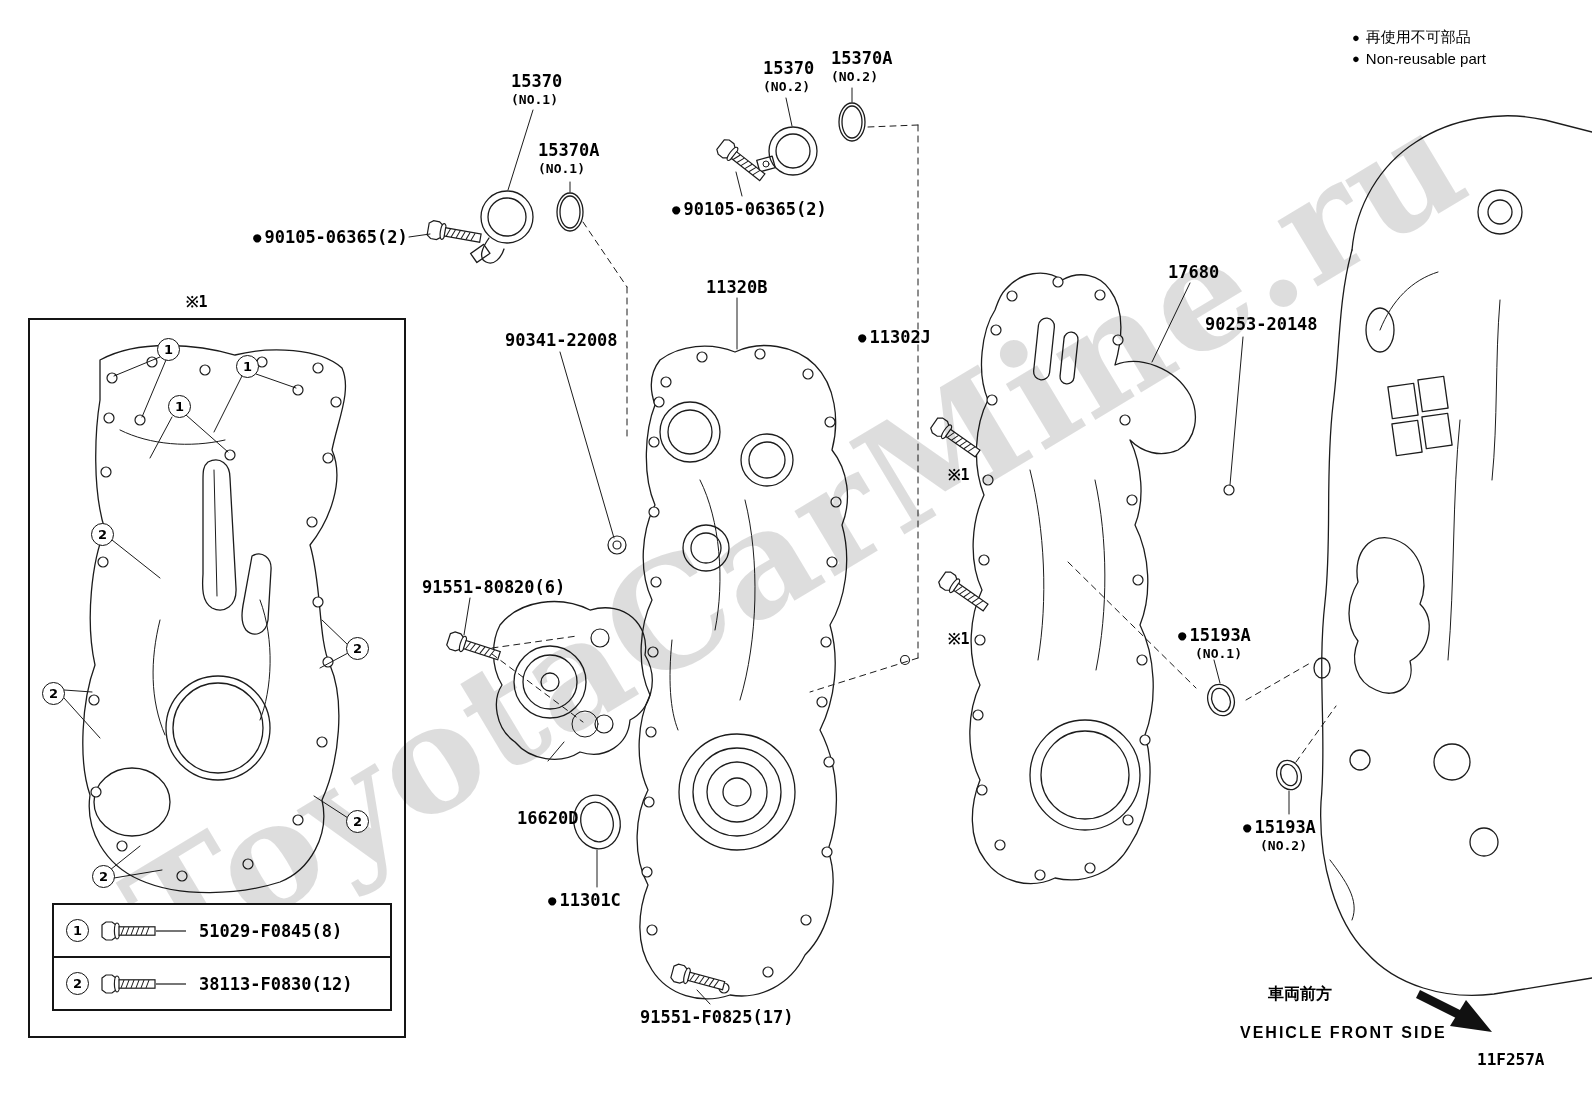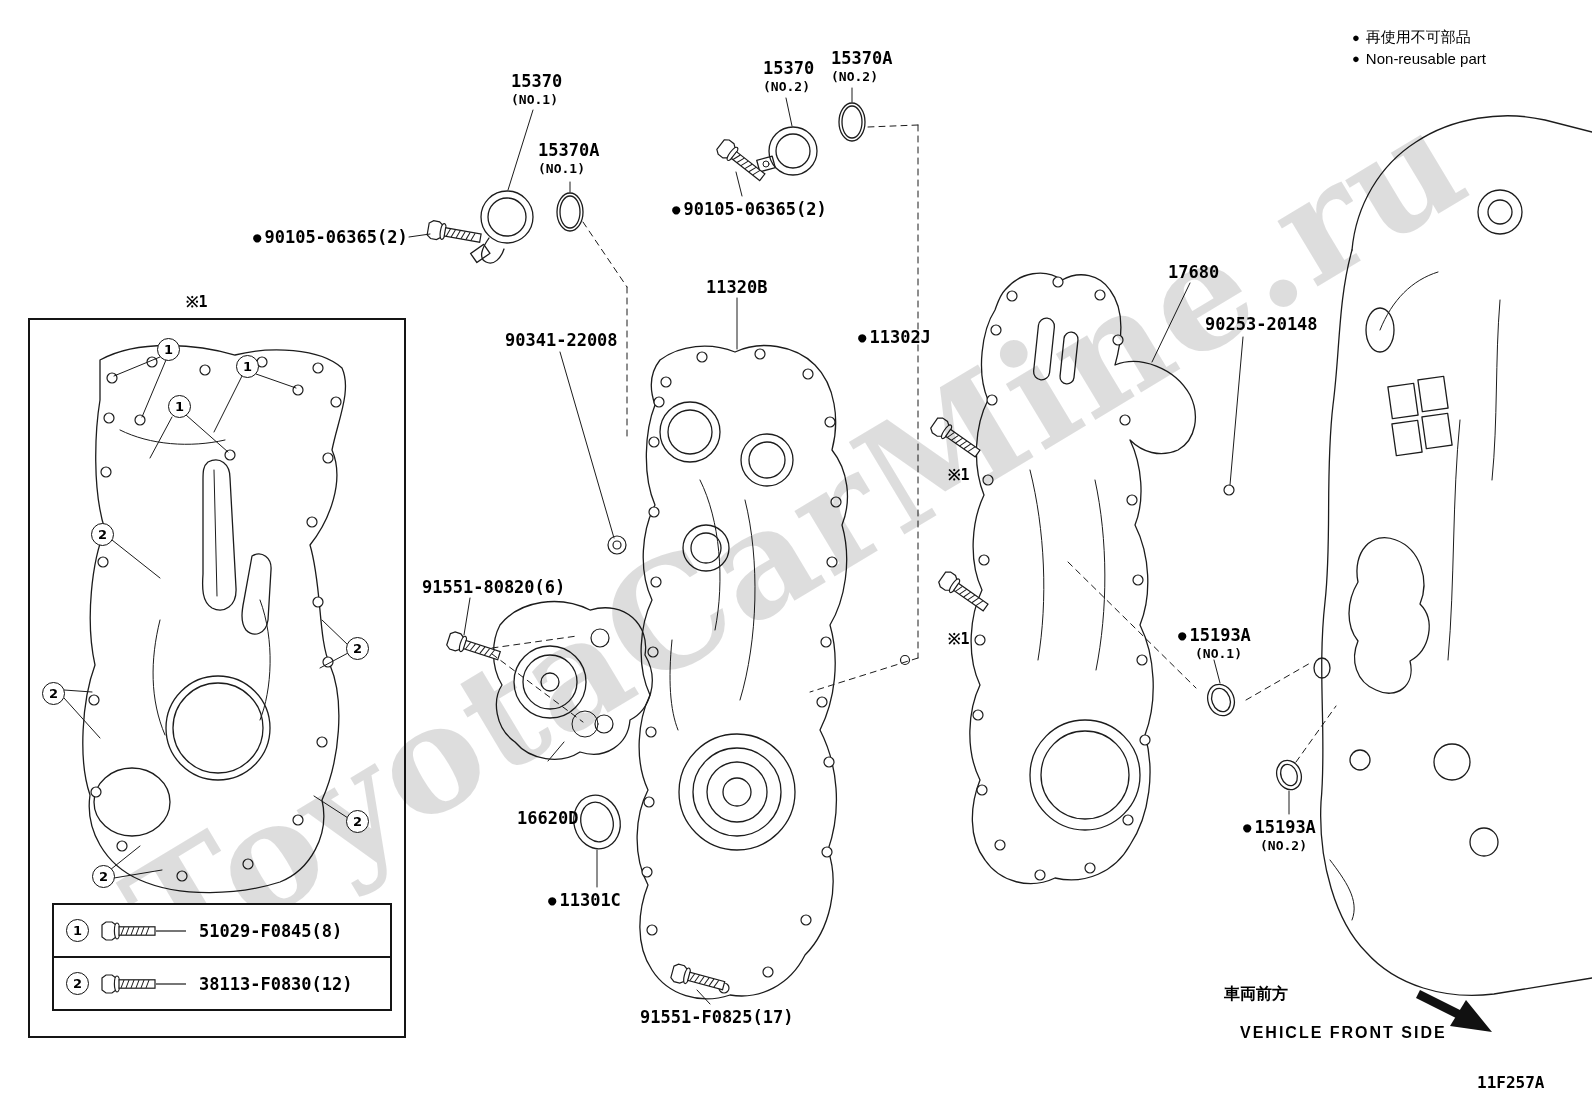--- a/index.html
+++ b/index.html
@@ -25,23 +25,23 @@
   .circ{width:23px;height:23px;border:1.6px solid #111;border-radius:50%;background:#fff;
         display:flex;align-items:center;justify-content:center;
         font:700 13px "DejaVu Sans",sans-serif;box-sizing:border-box;}
   .callout{position:absolute;z-index:4;}
   .refbox{position:absolute;left:28px;top:318px;width:378px;height:720px;border:2px solid #151515;
           box-sizing:border-box;z-index:2;background:transparent;}
   .ftable{position:absolute;left:52px;top:903px;width:336px;border:2px solid #151515;z-index:4;background:#fff;}
   .trow{height:51px;display:flex;align-items:center;gap:9px;padding-left:12px;}
   .trow + .trow{border-top:2px solid #151515;}
   .tpart{font:700 17px "DejaVu Sans Mono",monospace;}
-  .footer-jp{position:absolute;left:1224px;top:984px;z-index:4;font:700 16px "Liberation Sans",sans-serif;}
+  .footer-jp{position:absolute;left:1268px;top:984px;z-index:4;font:700 16px "Liberation Sans",sans-serif;}
   .footer-en{position:absolute;left:1240px;top:1008px;z-index:4;font:600 16px "Liberation Sans",sans-serif;letter-spacing:2px;margin-top:16px;}
-  .diagcode{position:absolute;left:1477px;top:1073px;z-index:4;font:700 16px "DejaVu Sans Mono",monospace;}
+  .diagcode{position:absolute;left:1477px;top:1050px;z-index:4;font:700 16px "DejaVu Sans Mono",monospace;}
 </style>
 </head>
 <body>
 
 <div class="stage">
 
   <svg class="art" width="1592" height="1099" viewBox="0 0 1592 1099">
     <defs>
       <g id="bolt">
         <polygon points="-12,-6 -8,-9 -2,-9 2,-6 2,6 -2,9 -8,9 -12,6" fill="#fff" stroke="#1c1c1c" stroke-width="1.2"></polygon>

